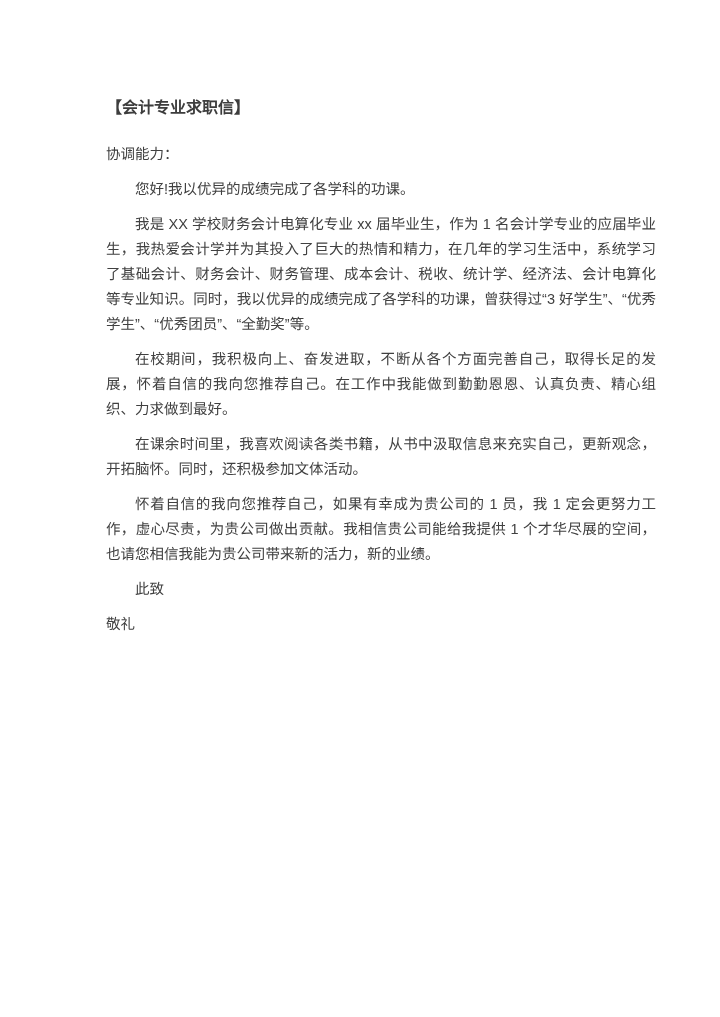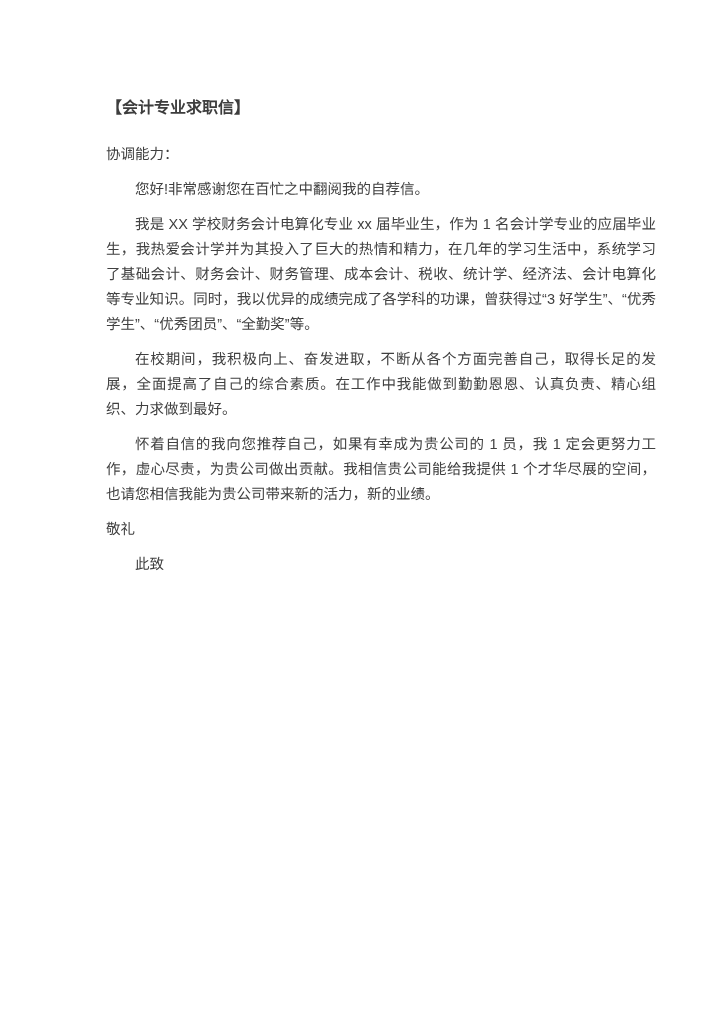--- a/index.html
+++ b/index.html
@@ -44,27 +44,28 @@
   }
 </style>
 </head>
 <body>
 
 <div class="page">
   <h1 class="doc-title">【会计专业求职信】</h1>
 
   <p class="para no-indent">协调能力：</p>
 
-  <p class="para indent">您好!非常感谢您在百忙之中翻阅我的自荐信。</p>
+  <p class="para indent">您好!我以优异的成绩完成了各学科的功课。</p>
 
   <p class="para indent">我是 XX 学校财务会计电算化专业 xx 届毕业生，作为 1 名会计学专业的应届毕业生，我热爱会计学并为其投入了巨大的热情和精力，在几年的学习生活中，系统学习了基础会计、财务会计、财务管理、成本会计、税收、统计学、经济法、会计电算化等专业知识。同时，我以优异的成绩完成了各学科的功课，曾获得过“3 好学生”、“优秀学生”、“优秀团员”、“全勤奖”等。</p>
 
-  <p class="para indent">在校期间，我积极向上、奋发进取，不断从各个方面完善自己，取得长足的发展，全面提高了自己的综合素质。在工作中我能做到勤勤恩恩、认真负责、精心组织、力求做到最好。</p>
+  <p class="para indent">在校期间，我积极向上、奋发进取，不断从各个方面完善自己，取得长足的发展，怀着自信的我向您推荐自己。在工作中我能做到勤勤恩恩、认真负责、精心组织、力求做到最好。</p>
 
 
+  <p class="para indent">在课余时间里，我喜欢阅读各类书籍，从书中汲取信息来充实自己，更新观念，开拓脑怀。同时，还积极参加文体活动。</p>
 
   <p class="para indent">怀着自信的我向您推荐自己，如果有幸成为贵公司的 1 员，我 1 定会更努力工作，虚心尽责，为贵公司做出贡献。我相信贵公司能给我提供 1 个才华尽展的空间，也请您相信我能为贵公司带来新的活力，新的业绩。</p>
 
 
+  <p class="para indent">此致</p>
+
   <p class="para no-indent">敬礼</p>
-
-  <p class="para indent">此致</p>
 </div>
 
 </body></html>

